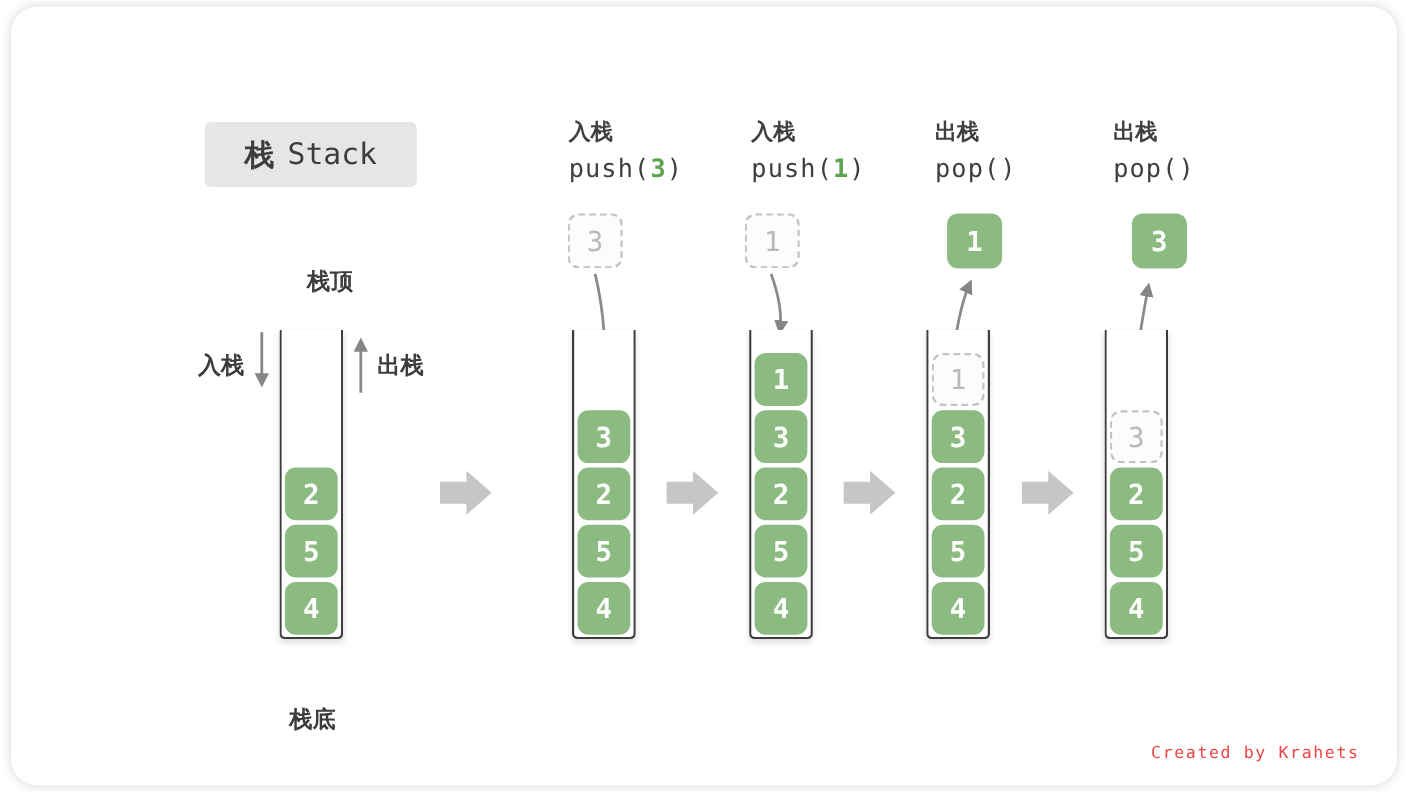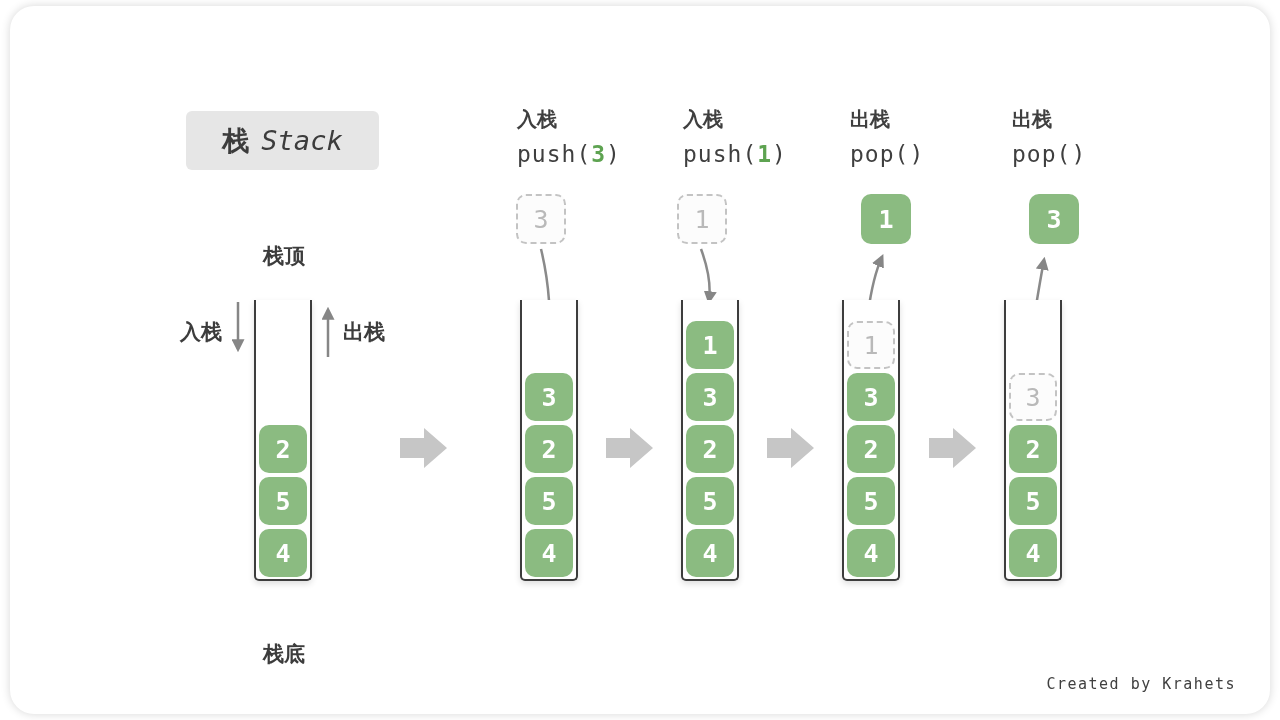--- a/index.html
+++ b/index.html
@@ -5,37 +5,37 @@
   html,body{margin:0;padding:0;background:#ffffff;}
   .stage{position:relative;width:1280px;height:720px;background:#ffffff;overflow:hidden;
          font-family:"DejaVu Sans Mono",monospace;}
   .card{position:absolute;left:10px;top:6px;right:10px;bottom:6px;background:#ffffff;
         border-radius:24px;box-shadow:0 0 10px rgba(0,0,0,0.16);}
   .overlay{position:absolute;left:0;top:0;}
   .title-box{position:absolute;left:186px;top:111px;width:193px;height:59px;background:#e6e6e6;
              border-radius:6px;display:flex;align-items:center;justify-content:center;gap:12px;
              font-size:27px;color:#3c3c3c;}
   .title-cjk{font-family:"Liberation Sans",sans-serif;font-weight:bold;}
-  .title-latin{font-family:"DejaVu Sans Mono",monospace;font-style:italic;}
+  .title-latin{font-family:"DejaVu Sans Mono",monospace;}
   .cjk-label{position:absolute;font-family:"Liberation Sans",sans-serif;font-weight:bold;
              font-size:21px;color:#3c3c3c;white-space:nowrap;}
   .col-header{position:absolute;color:#3f3f3f;}
   .col-header .op{font-family:"Liberation Sans",sans-serif;font-weight:bold;font-size:20px;margin-bottom:8px;}
   .col-header .fn{font-size:23px;letter-spacing:1px;}
   .col-header .arg{color:#5ea351;font-weight:bold;}
   .stack{position:absolute;width:58px;height:281px;box-sizing:border-box;background:#ffffff;
          border-left:2px solid #3d3d3d;border-right:2px solid #3d3d3d;border-bottom:2px solid #3d3d3d;
          border-radius:0 0 5px 5px;box-shadow:0 3px 6px rgba(0,0,0,0.13);}
   .cell{position:absolute;width:48px;height:48px;box-sizing:border-box;border-radius:10px;
         background:#8bbb81;color:#ffffff;font-size:25px;font-weight:bold;
         display:flex;align-items:center;justify-content:center;
         font-family:"DejaVu Sans Mono",monospace;}
   .cell.ghost{background:#fcfcfc;border:2px dashed #c3c3c3;color:#b9b9b9;font-weight:normal;}
   .cell.float{width:50px;height:50px;}
-  .watermark{position:absolute;right:44px;top:675px;font-size:15px;color:#404040;
+  .watermark{position:absolute;right:44px;top:675px;font-size:15px;color:#ef4444;
              letter-spacing:1.5px;font-family:"DejaVu Sans Mono",monospace;margin-left:19px;}
 </style>
 </head>
 <body>
 
 <div class="stage" id="stage">
   <div class="card"></div>
 
   <svg class="overlay" width="1280" height="720">
     <defs>
@@ -56,21 +56,21 @@
     <polygon points="606,438 630,438 630,428 653,448 630,468 630,458 606,458" fill="#c6c6c6"></polygon>
     <polygon points="767,438 791,438 791,428 814,448 791,468 791,458 767,458" fill="#c6c6c6"></polygon>
     <polygon points="929,438 953,438 953,428 976,448 953,468 953,458 929,458" fill="#c6c6c6"></polygon>
   </svg>
 
   <div class="title-box">
     <span class="title-cjk">栈</span>
     <span class="title-latin">Stack</span>
   </div>
 
-  <div class="cjk-label" style="left:263px;top:242px;text-align:right;">栈顶</div>
+  <div class="cjk-label" style="left:279px;top:242px;text-align:right;">栈顶</div>
   <div class="cjk-label" style="left:263px;top:640px;">栈底</div>
   <div class="cjk-label" style="left:180px;top:318px;">入栈</div>
   <div class="cjk-label" style="left:343px;top:318px;">出栈</div>
 
   <div id="generated">
       <div class="col-header" style="left: 517px; top: 106px;">
         <div class="op">入栈</div>
         <div class="fn"><span>push(</span><span class="arg">3</span><span>)</span></div>
       </div>
       <div class="col-header" style="left: 683px; top: 106px;">

